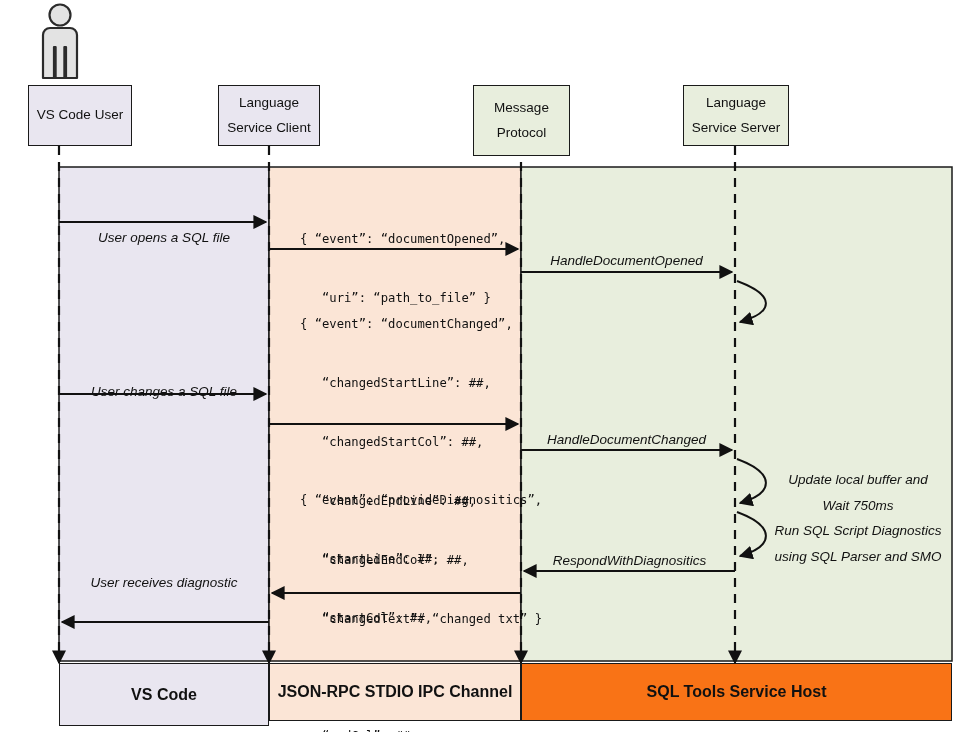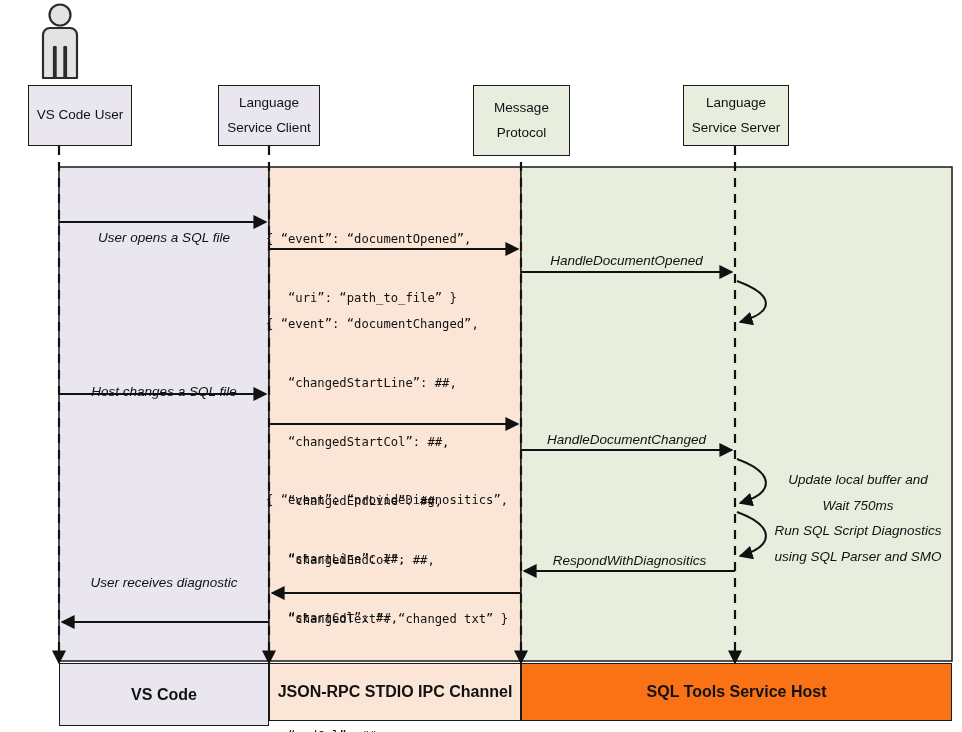--- a/index.html
+++ b/index.html
@@ -70,20 +70,21 @@
   }
 
   
   .json-block {
     position: absolute;
     font-family: "DejaVu Sans Mono", "Liberation Mono", monospace;
     font-size: 12.2px;
     color: #111111;
     line-height: 1.0;
     white-space: pre;
+    margin-left: 34px;
   }
   .json-block .jline {
     display: block;
     height: 34.5px;
     line-height: 34.5px;
     white-space: pre;
   }
 
   
   .footer-zone {
@@ -191,21 +192,21 @@
 
   <div class="participant-box green" style="left:683px; top:85px; width:106px; height:61px;">
     <span class="pline">Language</span>
     <span class="pline">Service Server</span>
   </div>
 
   <div class="msg-label" style="left:59px; top:200px; width:210px;margin-top:28px;">User opens a SQL file</div>
 
   <div class="msg-label" style="left:521px; top:251px; width:211px;">HandleDocumentOpened</div>
 
-  <div class="msg-label" style="left:59px; top:382px; width:210px;">Host changes a SQL file</div>
+  <div class="msg-label" style="left:59px; top:382px; width:210px;">User changes a SQL file</div>
 
   <div class="msg-label" style="left:521px; top:430px; width:211px;">HandleDocumentChanged</div>
 
   <div class="msg-label" style="left:524px; top:551px; width:211px;">RespondWithDiagnositics</div>
 
   <div class="msg-label" style="left:59px; top:573px; width:210px;">User receives diagnostic</div>
 
 
   <div class="note-label" style="left:768px; top:467px; width:180px;">
     <div>Update local buffer and</div>

